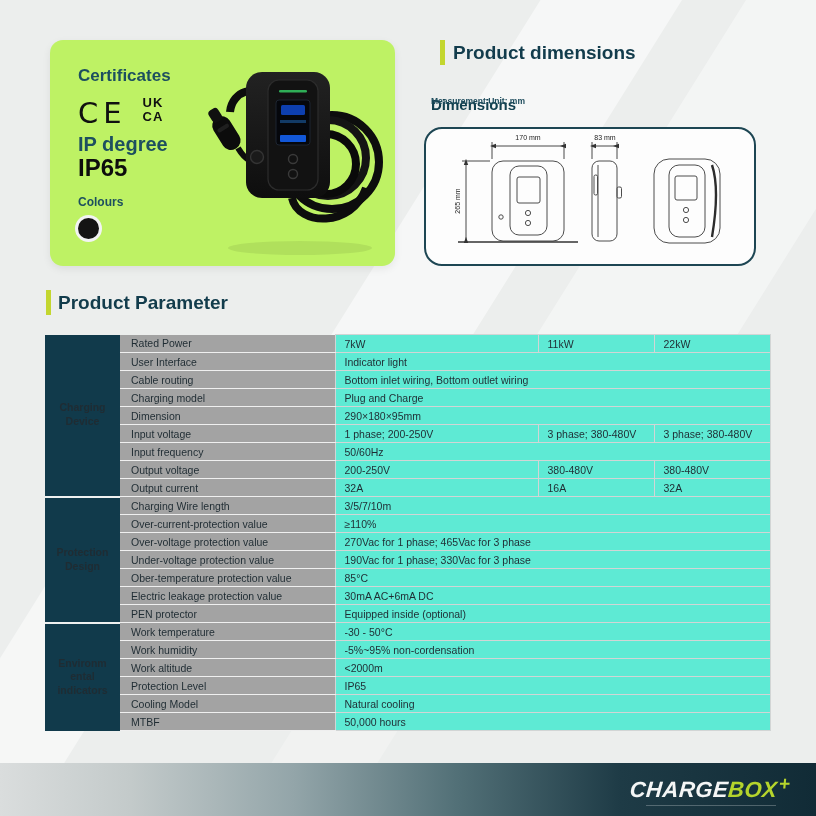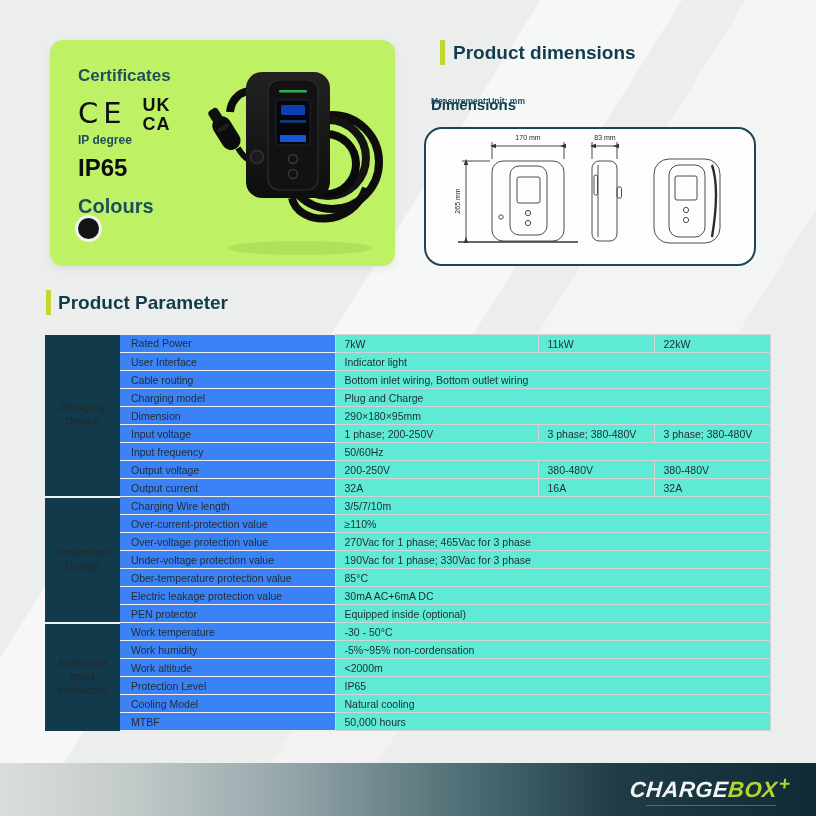--- a/index.html
+++ b/index.html
@@ -12,45 +12,45 @@
   #stripe3 { width:110px; height:420px; left:-60px; top:560px; background:rgba(255,255,255,.5); }
   #stripe4 { width:90px; height:500px; left:300px; top:480px; background:rgba(255,255,255,.25); }
 
   
   #info-card { position:absolute; left:50px; top:40px; width:345px; height:226px;
     background:#bef264; border-radius:13px; box-shadow:0 3px 8px rgba(0,0,0,.07); }
   .card-label { position:absolute; left:28px; color:#1d4f5f; font-weight:bold; }
   #certificates-label { top:26px; font-size:17px; }
   #cert-marks { position:absolute; left:28px; top:56px; display:flex; align-items:flex-start; gap:16px; }
   #ce-mark { font-size:29px; color:#101010; letter-spacing:5px; font-family:"DejaVu Sans",sans-serif; }
-  #ukca-mark { font-size:18px; font-weight:bold; color:#101010; line-height:1.05; letter-spacing:1px; }
-  #ip-degree-label { top:93px; font-size:12px; }
+  #ukca-mark { font-size:13px; font-weight:bold; color:#101010; line-height:1.05; letter-spacing:1px; }
+  #ip-degree-label { top:93px; font-size:20px; }
   #ip-value { position:absolute; left:28px; top:114px; font-size:24px; font-weight:bold; color:#0d0d0d; }
-  #colours-label { top:155px; font-size:20px; }
+  #colours-label { top:155px; font-size:12px; }
   #colour-swatch { position:absolute; left:28px; top:178px; width:21px; height:21px; border-radius:50%;
     background:#141414; box-shadow:0 0 0 3px #f2f3f3; }
   #charger-photo { position:absolute; left:150px; top:6px; }
 
   
   .sec-title { position:absolute; display:flex; align-items:center; gap:8px; }
   .accent-bar { width:5px; height:25px; background:#c3d62f; }
   .sec-title-text { font-size:19px; font-weight:bold; color:#123c4c; }
   #dim-title { left:418px; top:40px;padding-left:22px; }
   #dim-subtitle { position:absolute; left:431px; top:74px; font-size:15px; font-weight:bold; color:#12404f;margin-top:22px; }
   #dim-note { position:absolute; left:431px; top:96px; font-size:8.5px; font-weight:bold; color:#1d4b5c; }
   #dim-box { position:absolute; left:424px; top:127px; width:332px; height:139px; background:#fdfdfd;
     border:2px solid #1d4653; border-radius:18px; overflow:hidden; }
 
   
   #param-title { left:46px; top:290px;gap:7px; }
   #param-table { position:absolute; left:45px; top:334px; border-collapse:collapse; table-layout:fixed; width:725px; }
   #param-table td { font-size:10.5px; color:#1f2c33; height:18px; vertical-align:middle; }
   td.gcell { background:#113a4b; color:#fff; font-weight:bold; text-align:center; line-height:1.3; padding:2px 5px; }
   td.gsep { border-top:2px solid #eef0f0; }
-  td.lcell { background:#3b82f6; padding-left:11px; border-bottom:1px solid #efefef; }
+  td.lcell { background:#a3a3a3; padding-left:11px; border-bottom:1px solid #efefef; }
   td.vcell { background:#5eead4; padding-left:9px; border:1px solid #d2d5d5; }
 
   
   #footer-band { position:absolute; left:0; bottom:0; width:816px; height:53px;
     background:linear-gradient(90deg,#dadddd 0%,#c3caca 16%,#93a5a9 36%,#527077 56%,#1e3b46 76%,#112b36 100%); }
   #brand-logo { position:absolute; right:26px; bottom:13px; font-style:italic; font-weight:bold;
     font-size:22px; letter-spacing:.5px; transform:skewX(-5deg); }
   #brand-logo .b1 { color:#f4f6f6; }
   #brand-logo .b2 { color:#b5d42c; }
   #brand-plus { color:#b5d42c; font-size:19px; vertical-align:7px; margin-left:1px; }

